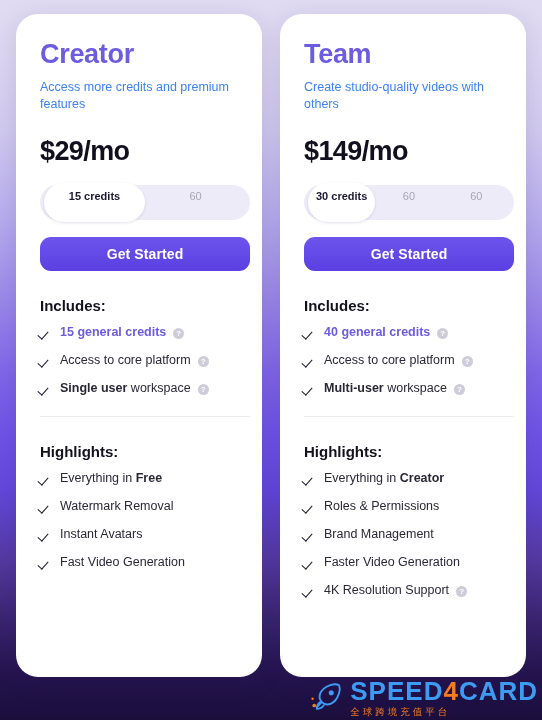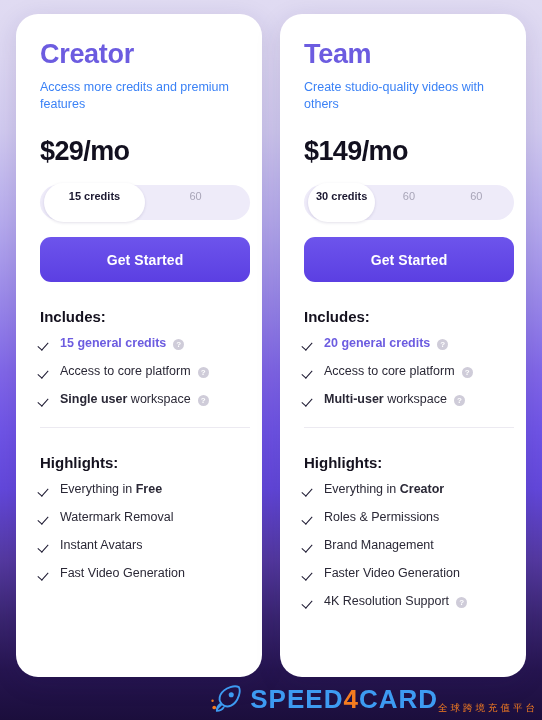--- a/index.html
+++ b/index.html
@@ -104,21 +104,21 @@
   .credit-opt.selected {
     background: #ffffff;
     color: #1b1830;
     font-weight: bold;
     box-shadow: 0 1px 3px rgba(40,20,90,0.13);
   }
 
   
   .cta {
     margin-top: 17px;
-    height: 45px;
+    height: 34px;
     border-radius: 11px;
     background: linear-gradient(180deg, #6d54ec 0%, #5b3fe2 100%);
     color: #ffffff;
     font-size: 14px;
     font-weight: bold;
     border: none;
     cursor: pointer;
     font-family: "Liberation Sans", sans-serif;
     letter-spacing: 0.1px;
   }
@@ -190,21 +190,21 @@
   
   .watermark {
     position: absolute;
     right: 4px;
     bottom: 4px;
     display: flex;
     align-items: center;
     gap: 6px;
   }
   .wm-rocket { width: 34px; height: 34px; flex: 0 0 auto; }
-  .wm-text { display: flex; flex-direction: row; align-items: flex-end; }
+  .wm-text { display: flex; flex-direction: column; align-items: flex-start; }
   .wm-main {
     font-size: 26px;
     font-weight: bold;
     letter-spacing: 1px;
     line-height: 1;
     color: #3d9bf2;
     font-family: "Liberation Sans", sans-serif;
   }
   .wm-main .four { color: #f57c20; }
   .wm-sub {
@@ -286,21 +286,21 @@
         <div class="credit-opt">60</div>
         <div class="credit-opt">60</div>
       </div>
 
       <button class="cta">Get Started</button>
 
       <div class="section-title">Includes:</div>
       <ul class="feat-list">
         <li class="feat accent">
           <span class="check"></span>
-          <span class="feat-text">20 general credits</span>
+          <span class="feat-text">40 general credits</span>
           <span class="info-icon">?</span>
         </li>
         <li class="feat">
           <span class="check"></span>
           <span class="feat-text">Access to core platform</span>
           <span class="info-icon">?</span>
         </li>
         <li class="feat">
           <span class="check"></span>
           <span class="feat-text"><span class="b">Multi-user</span><span> workspace</span></span>

